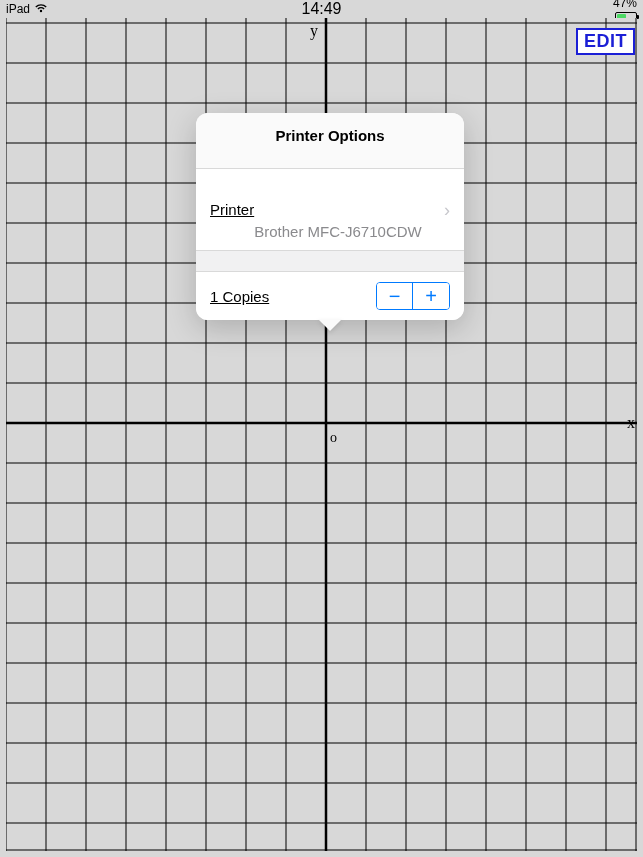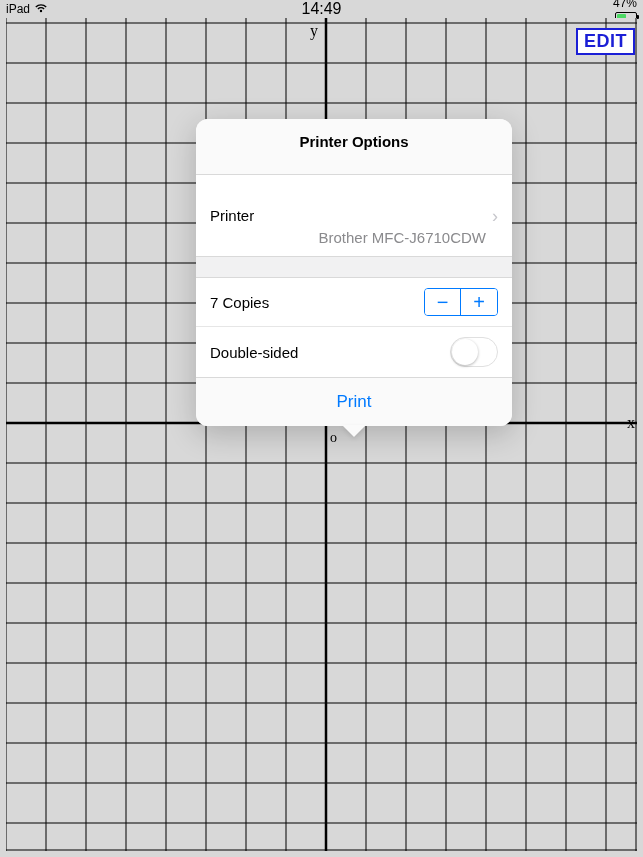--- a/index.html
+++ b/index.html
@@ -20,28 +20,28 @@
   .canvas { position: absolute; top: 18px; left: 6px; right: 6px; bottom: 6px; background: #d8d8d8; }
   .grid-svg { position:absolute; inset:0; width:100%; height:100%; }
 
   .axis-label-y { position:absolute; left: 304px; top: 4px; font-size: 16px; color:#000; font-family: Georgia, serif; }
   .axis-label-x { position:absolute; right: 2px; top: 396px; font-size: 16px; color:#000; font-family: Georgia, serif; }
   .origin-label { position:absolute; left: 324px; top: 412px; font-size: 14px; color:#000; font-family: Georgia, serif; }
 
   .edit-btn { position:absolute; right: 2px; top: 10px; background:#ffffff; color:#1b1fd6; border:2px solid #1b1fd6; font-weight:bold; font-size:18px; padding:1px 6px; cursor:pointer; font-family: Arial, sans-serif; letter-spacing:0.5px;}
 
   
-  .popover-wrap { position:absolute; left: 190px; top: 101px; width: 316px; }
+  .popover-wrap { position:absolute; left: 190px; top: 95px; width: 268px; }
   .popover { background:#f9f9f9; border-radius:12px; box-shadow: 0 8px 30px rgba(0,0,0,0.2); overflow:hidden; font-size:15px; color:#000; }
   .popover-title { text-align:center; font-weight:600; font-size:15px; padding:14px 0 24px 0; background:#fafafa; border-bottom:1px solid #d9d9d9;}
   .section { background:#fff; }
   .row { display:flex; align-items:center; padding:10px 14px; min-height:42px; }
   .row + .row { border-top:1px solid #e6e6e6; }
-  .row .label { flex: 0 0 auto; color:#000; }
-  .row .value { flex:1; text-align:right; color:#8a8a8d; padding-right:6px; white-space:nowrap; overflow:hidden; text-overflow:ellipsis;margin-top:44px;}
+  .row .label { flex: 0 0 auto; color:#000;text-decoration:underline; }
+  .row .value { flex:1; color:#8a8a8d; padding-right:6px; white-space:nowrap; overflow:hidden; text-overflow:ellipsis;margin-top:44px;}
   .chevron { color:#c7c7cc; font-size:18px; line-height:1; }
   .gap { height:22px; background:#f1f1f2; border-top:1px solid #d9d9d9; border-bottom:1px solid #d9d9d9;}
   .stepper { display:flex; border:1px solid #007aff; border-radius:4px; overflow:hidden; height:28px;}
   .stepper button { width:36px; background:#fff; border:none; color:#007aff; font-size:20px; line-height:1; cursor:pointer; padding:0;}
   .stepper button:first-child { border-right:1px solid #007aff;}
   .switch { width:48px; height:30px; background:#fff; border:1px solid #e0e0e0; border-radius:15px; position:relative; cursor:pointer;}
   .switch-knob { position:absolute; left:1px; top:1px; width:26px; height:26px; background:#fff; border-radius:50%; box-shadow:0 1px 3px rgba(0,0,0,0.3);}
   .print-row { text-align:center; padding:14px 0; color:#007aff; font-size:17px; cursor:pointer; background:#fafafa; border-top:1px solid #d9d9d9;}
   .popover-arrow { width:0;height:0; border-left:12px solid transparent; border-right:12px solid transparent; border-top:12px solid #fafafa; margin:0 auto; filter: drop-shadow(0 2px 2px rgba(0,0,0,0.1)); position:relative; top:-1px;}
 </style>
@@ -127,33 +127,25 @@
           <span class="label">Printer</span>
           <span class="value">Brother MFC-J6710CDW</span>
           <span class="chevron">›</span>
         </div>
       </div>
 
       <div class="gap"></div>
 
       <div class="section">
         <div class="row">
-          <span class="label">7 Copies</span>
+          <span class="label">1 Copies</span>
           <span style="flex:1"></span>
           <div class="stepper">
             <button>−</button>
             <button>+</button>
           </div>
         </div>
-        <div class="row">
-          <span class="label">Double-sided</span>
-          <span style="flex:1"></span>
-          <div class="switch">
-            <div class="switch-knob"></div>
-          </div>
-        </div>
       </div>
 
-      <div class="print-row">Print</div>
     </div>
     <div class="popover-arrow"></div>
   </div>
 </div>
 
 </body></html>

